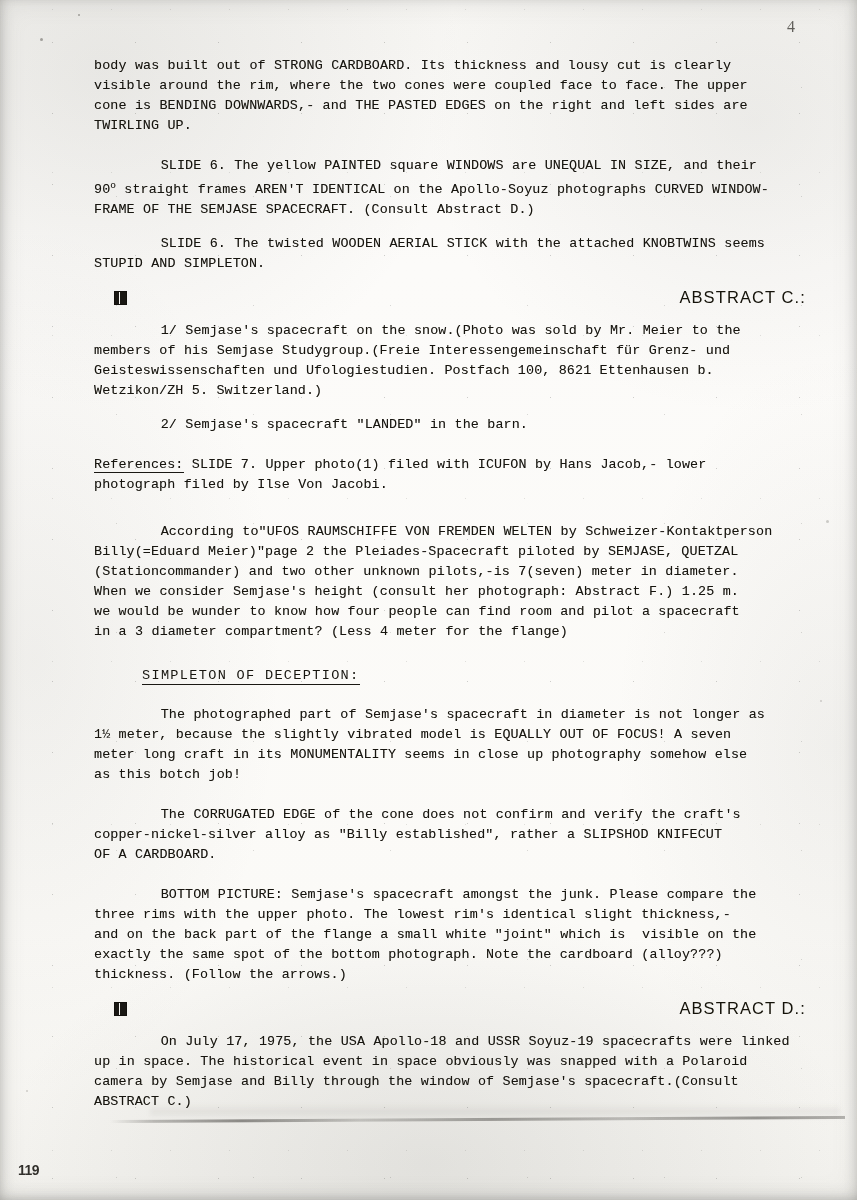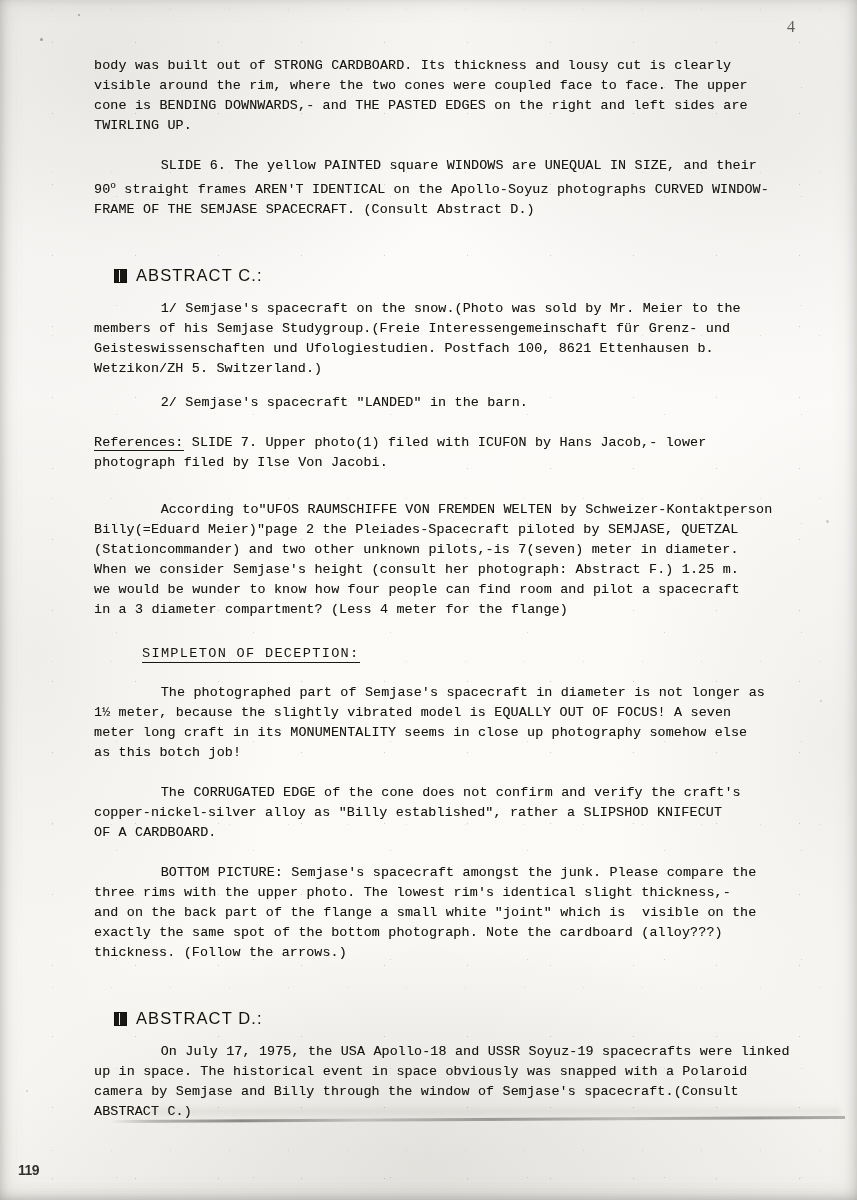--- a/index.html
+++ b/index.html
@@ -99,23 +99,23 @@
     color: #17150f;
     text-shadow: 0 0 .6px rgba(25,22,16,.35);
   }
   p.gap-sm { margin-top: 14px; }
   p.gap-md { margin-top: 20px; }
   p.gap-lg { margin-top: 27px; }
 
   .heading-row {
     display: flex;
     align-items: center;
-    gap: 9px;
-    margin-top: 46px;
+    margin-top: 14px;
     margin-left: 20px;
+    justify-content: space-between;
   }
   .sq-marker {
     display: inline-block;
     width: 11px;
     height: 12px;
     background:
       linear-gradient(90deg, #1a1814 0 34%, #f7f6f3 34% 46%, #1a1814 46% 100%);
     border: 1px solid #12100c;
     flex: 0 0 auto;
     position: relative;
@@ -198,20 +198,22 @@
       <p class="tw">body was built out of STRONG CARDBOARD. Its thickness and lousy cut is clearly
 visible around the rim, where the two cones were coupled face to face. The upper
 cone is BENDING DOWNWARDS,- and THE PASTED EDGES on the right and left sides are
 TWIRLING UP.</p>
 
       <p class="tw gap-md"><span>        SLIDE 6. The yellow PAINTED square WINDOWS are UNEQUAL IN SIZE, and their
 90</span><span class="sup">o</span><span> straight frames AREN'T IDENTICAL on the Apollo-Soyuz photographs CURVED WINDOW-
 FRAME OF THE SEMJASE SPACECRAFT. (Consult Abstract D.)</span></p>
 
 
+      <p class="tw gap-sm">        SLIDE 6. The twisted WOODEN AERIAL STICK with the attached KNOBTWINS seems
+STUPID AND SIMPLETON.</p>
 
       <div class="heading-row">
         <span class="sq-marker"></span>
         <span class="heading-text">ABSTRACT C.:</span>
       </div>
 
       <p class="tw gap-sm">        1/ Semjase's spacecraft on the snow.(Photo was sold by Mr. Meier to the
 members of his Semjase Studygroup.(Freie Interessengemeinschaft für Grenz- und
 Geisteswissenschaften und Ufologiestudien. Postfach 100, 8621 Ettenhausen b.
 Wetzikon/ZH 5. Switzerland.)</p>

